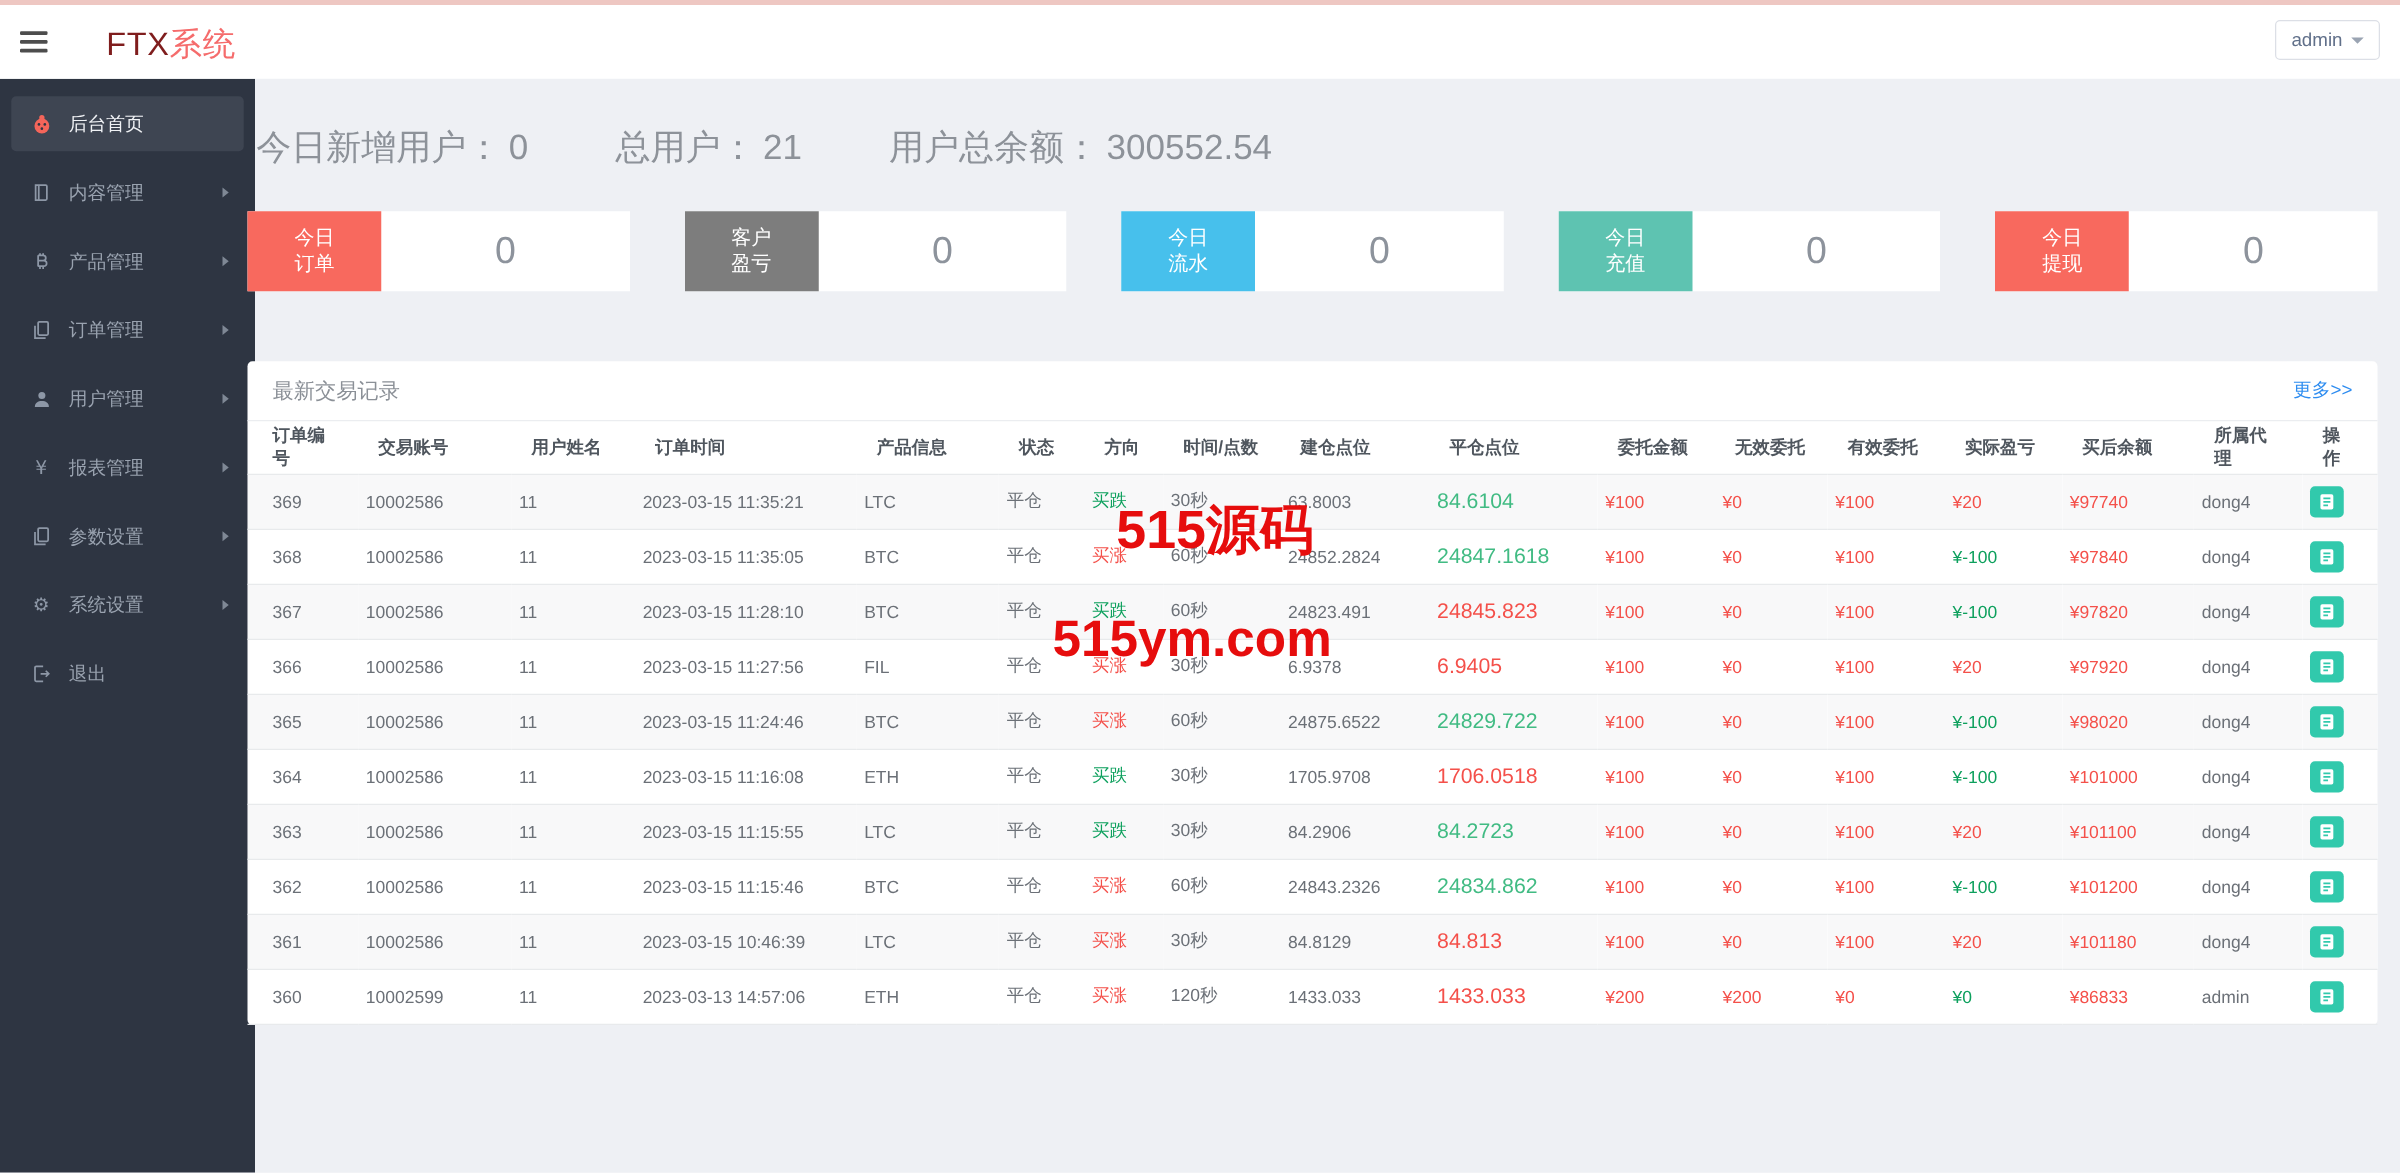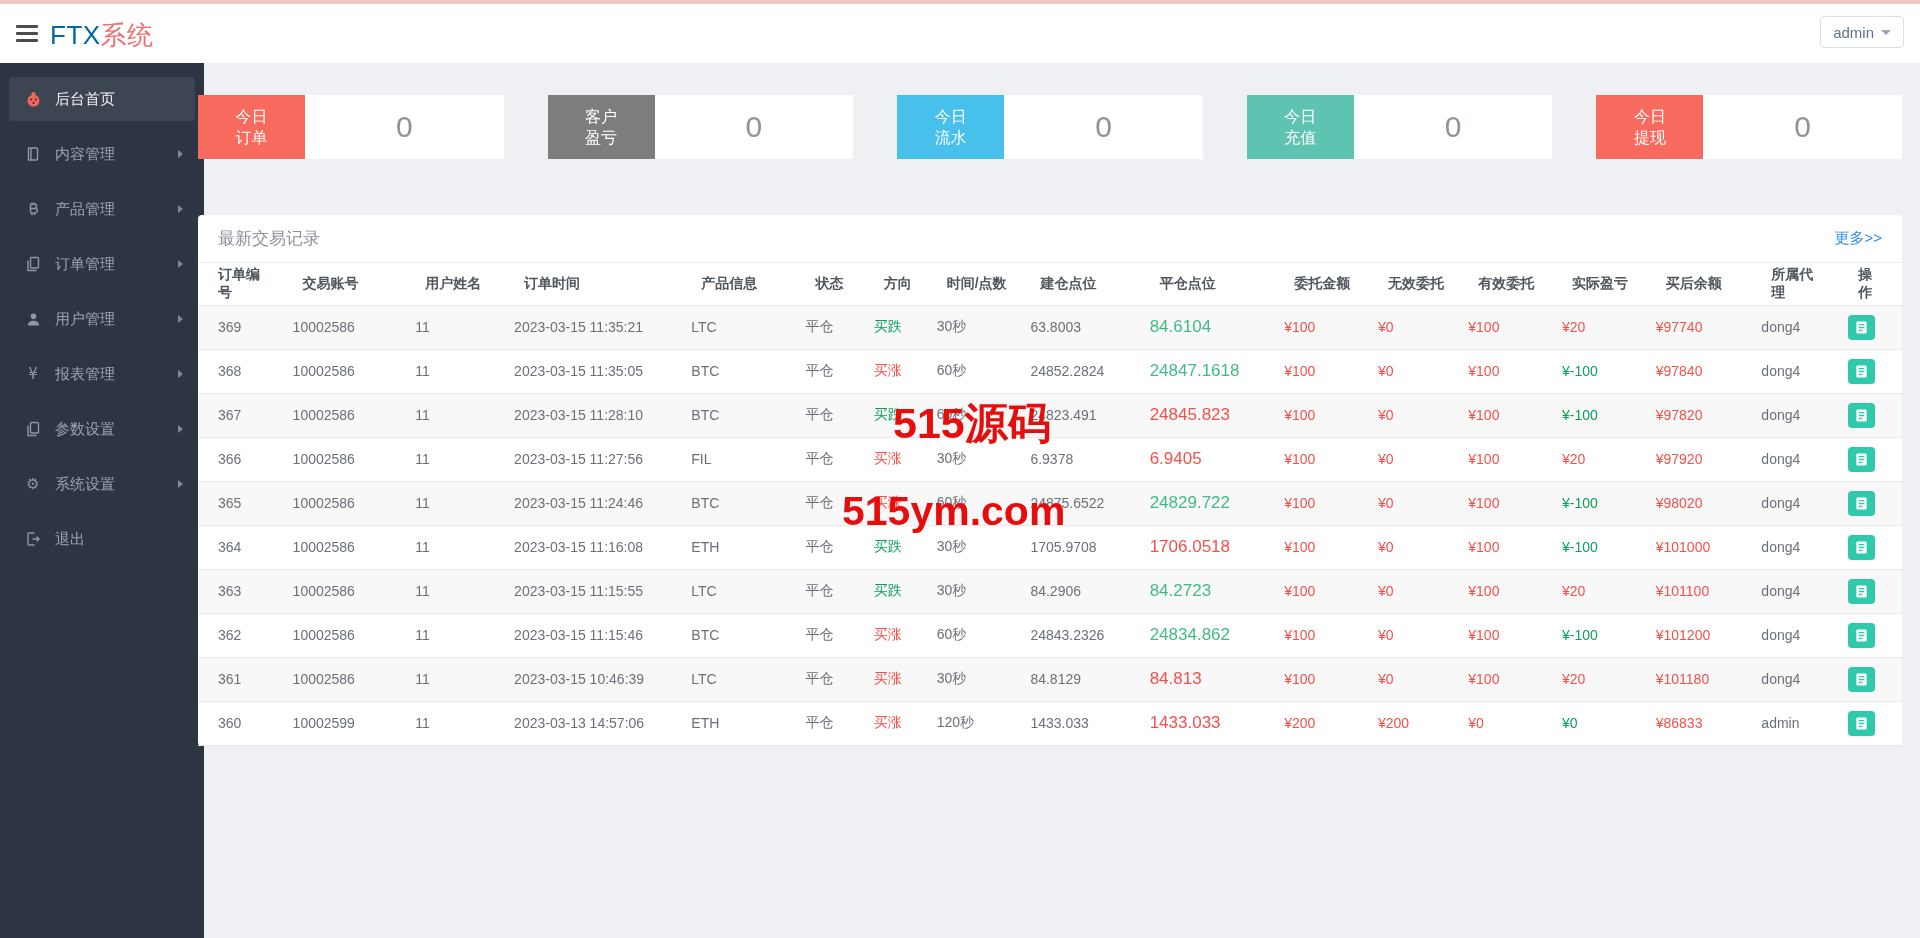--- a/index.html
+++ b/index.html
@@ -4,21 +4,21 @@
 <style>
   * { margin:0; padding:0; box-sizing:border-box; }
   html,body { width:1920px; height:938px; overflow:hidden;
     font-family:"Liberation Sans","DejaVu Sans",sans-serif; background:#eef0f4; }
   
   .topline { height:4px; background:#eec7c2; }
   .header { position:absolute; left:0; top:4px; right:0; height:59px; background:#fff; z-index:5; }
   .burger { position:absolute; left:16px; top:21px; width:22px; height:17px; cursor:pointer; }
   .burger i { display:block; height:3px; background:#4d4d4d; margin-bottom:4px; border-radius:1px; }
   .logo { position:absolute; left:50px; top:14px; font-size:26px; letter-spacing:.5px; }
-  .logo .lb { color:#0369a1; }
+  .logo .lb { color:#7f1d1d;margin-left:35px; }
   .logo .lr { color:#f56c6c; }
   .user-btn { position:absolute; right:16px; top:12px; height:32px; padding:0 12px;
     border:1px solid #dcdfe6; border-radius:4px; background:#fff; color:#61708a;
     font-size:15px; display:flex; align-items:center; gap:7px; cursor:pointer; }
   .caret-down { width:0; height:0; border-left:5px solid transparent; border-right:5px solid transparent;
     border-top:5px solid #9aa4b2; }
   
   .sidebar { position:absolute; left:0; top:63px; bottom:0; width:204px; background:#2e3542; padding-top:14px; }
   .side-item { height:44px; margin:0 9px 11px 9px; border-radius:4px; display:flex; align-items:center;
     padding:0 12px 0 14px; color:#9aa3b0; font-size:15px; cursor:pointer; position:relative; }
@@ -167,20 +167,25 @@
             <path d="M9.5 2H4a1 1 0 0 0-1 1v10a1 1 0 0 0 1 1h5.5" fill="none" stroke="currentColor" stroke-width="1.4"></path>
             <path d="M7.5 8H14m-2.4-2.4L14 8l-2.4 2.4" fill="none" stroke="currentColor" stroke-width="1.4"></path>
           </svg>
         </span>
         <span>退出</span>
       </div>
     </div>
 </div>
 
 <div class="main">
+  <div class="summary">
+    <span class="s-item"><span>今日新增用户：</span><span class="s-val">0</span></span>
+    <span class="s-item"><span>总用户：</span><span class="s-val">21</span></span>
+    <span class="s-item"><span>用户总余额：</span><span class="s-val">300552.54</span></span>
+  </div>
 
   <div class="stats" id="stats-row">
       <div class="stat-box">
         <div class="stat-label" style="background:#f8695e">
           <span>今日</span>
           <span>订单</span>
         </div>
         <div class="stat-value">0</div>
       </div>
       <div class="stat-box">

